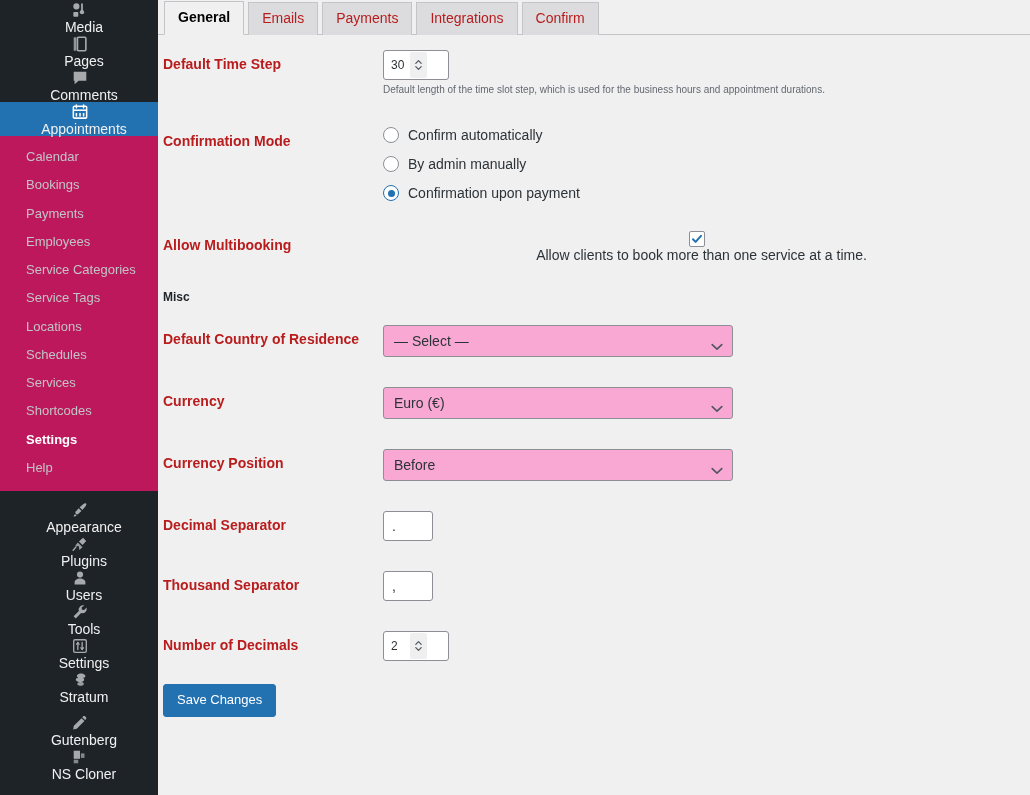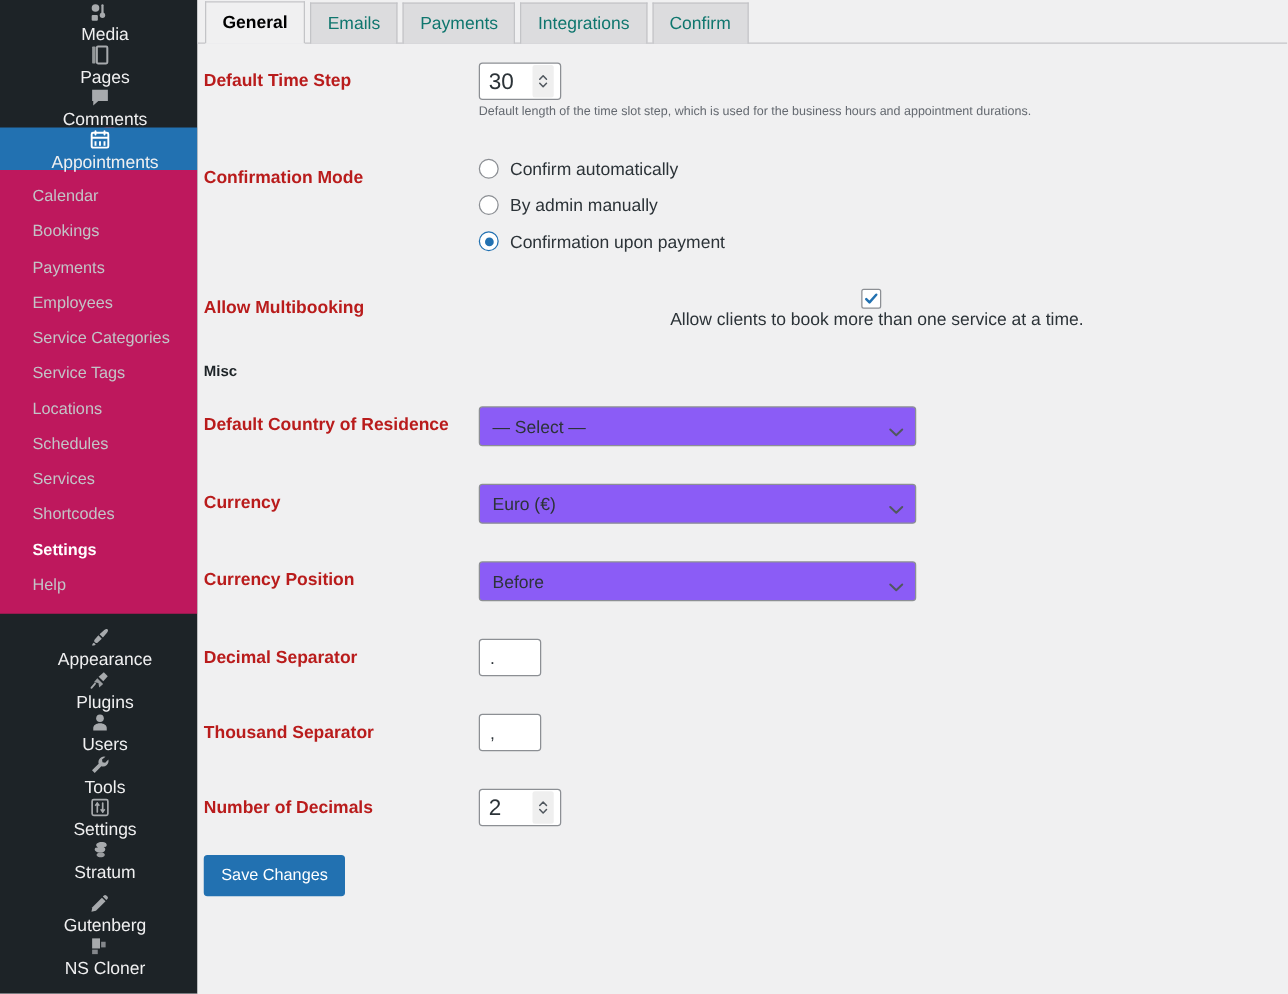--- a/index.html
+++ b/index.html
@@ -100,21 +100,21 @@
     height: 35px;
     display: flex;
     align-items: flex-end;
   }
   .tab {
     display: inline-block;
     margin: 0 4px -1px 0;
     padding: 7px 13px 8px 13px;
     font-size: 14px;
     line-height: 1.2;
-    color: #0f766e;
+    color: #b91c1c;
     background: #dcdcde;
     border: 1px solid #c3c4c7;
     border-bottom: none;
     cursor: pointer;
     white-space: nowrap;
   }
   .tab.active {
     background: #f0f0f1;
     color: #000;
     font-weight: 700;
@@ -156,24 +156,24 @@
     display: inline-flex;
     align-items: center;
     width: 66px; height: 30px;
     border: 1px solid #8c8f94;
     border-radius: 3px;
     background: #fff;
   }
   .num-wrap input {
     border: none;
     outline: none;
-    width: 42px;
+    width: 26px;
     height: 28px;
     padding: 0 4px 0 7px;
-    font-size: 18px;
+    font-size: 12px;
     font-family: "Liberation Sans", sans-serif;
     color: #2c3338;
     background: transparent;
   }
   .spin {
     width: 17px; height: 26px;
     margin-right: 1px;
     background: #efefef;
     border-radius: 2px;
     display: flex; flex-direction: column;
@@ -186,21 +186,21 @@
 
   .sel-wrap {
     position: relative;
     display: inline-block;
     width: 350px;
   }
   .sel-wrap .sel {
     width: 350px; height: 32px;
     border: 1px solid #8c8f94;
     border-radius: 3px;
-    background: #8b5cf6;
+    background: #f9a8d4;
     font-size: 14px;
     color: #2c3338;
     padding: 0 30px 0 10px;
     display: flex; align-items: center;
     cursor: pointer;
   }
   .sel-wrap .caret {
     position: absolute;
     right: 10px; top: 50%;
     margin-top: -4px;

